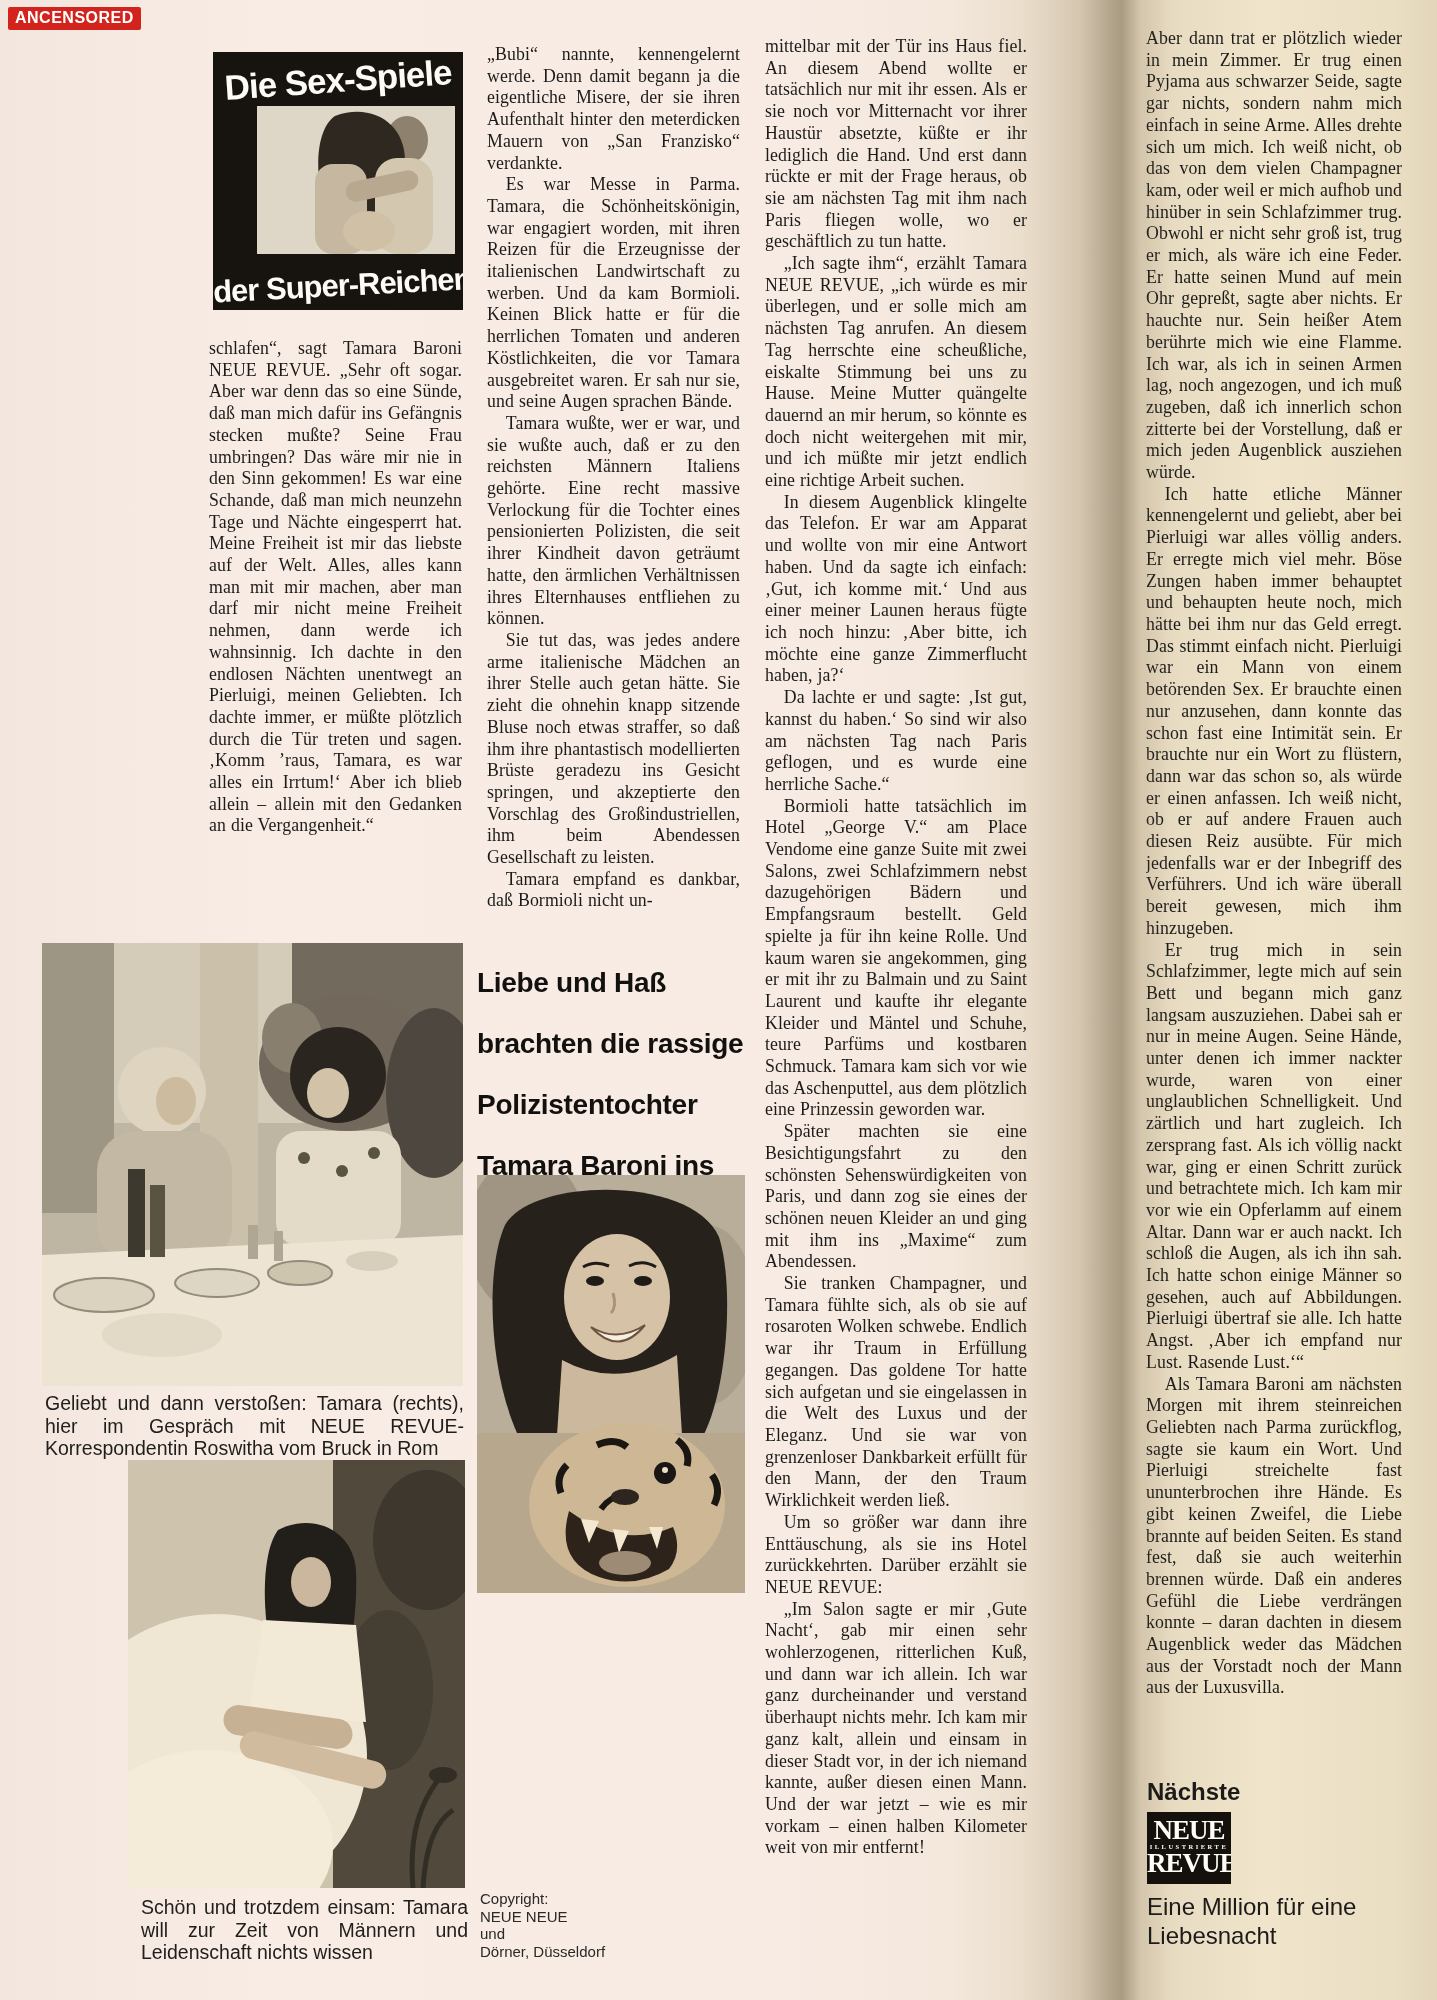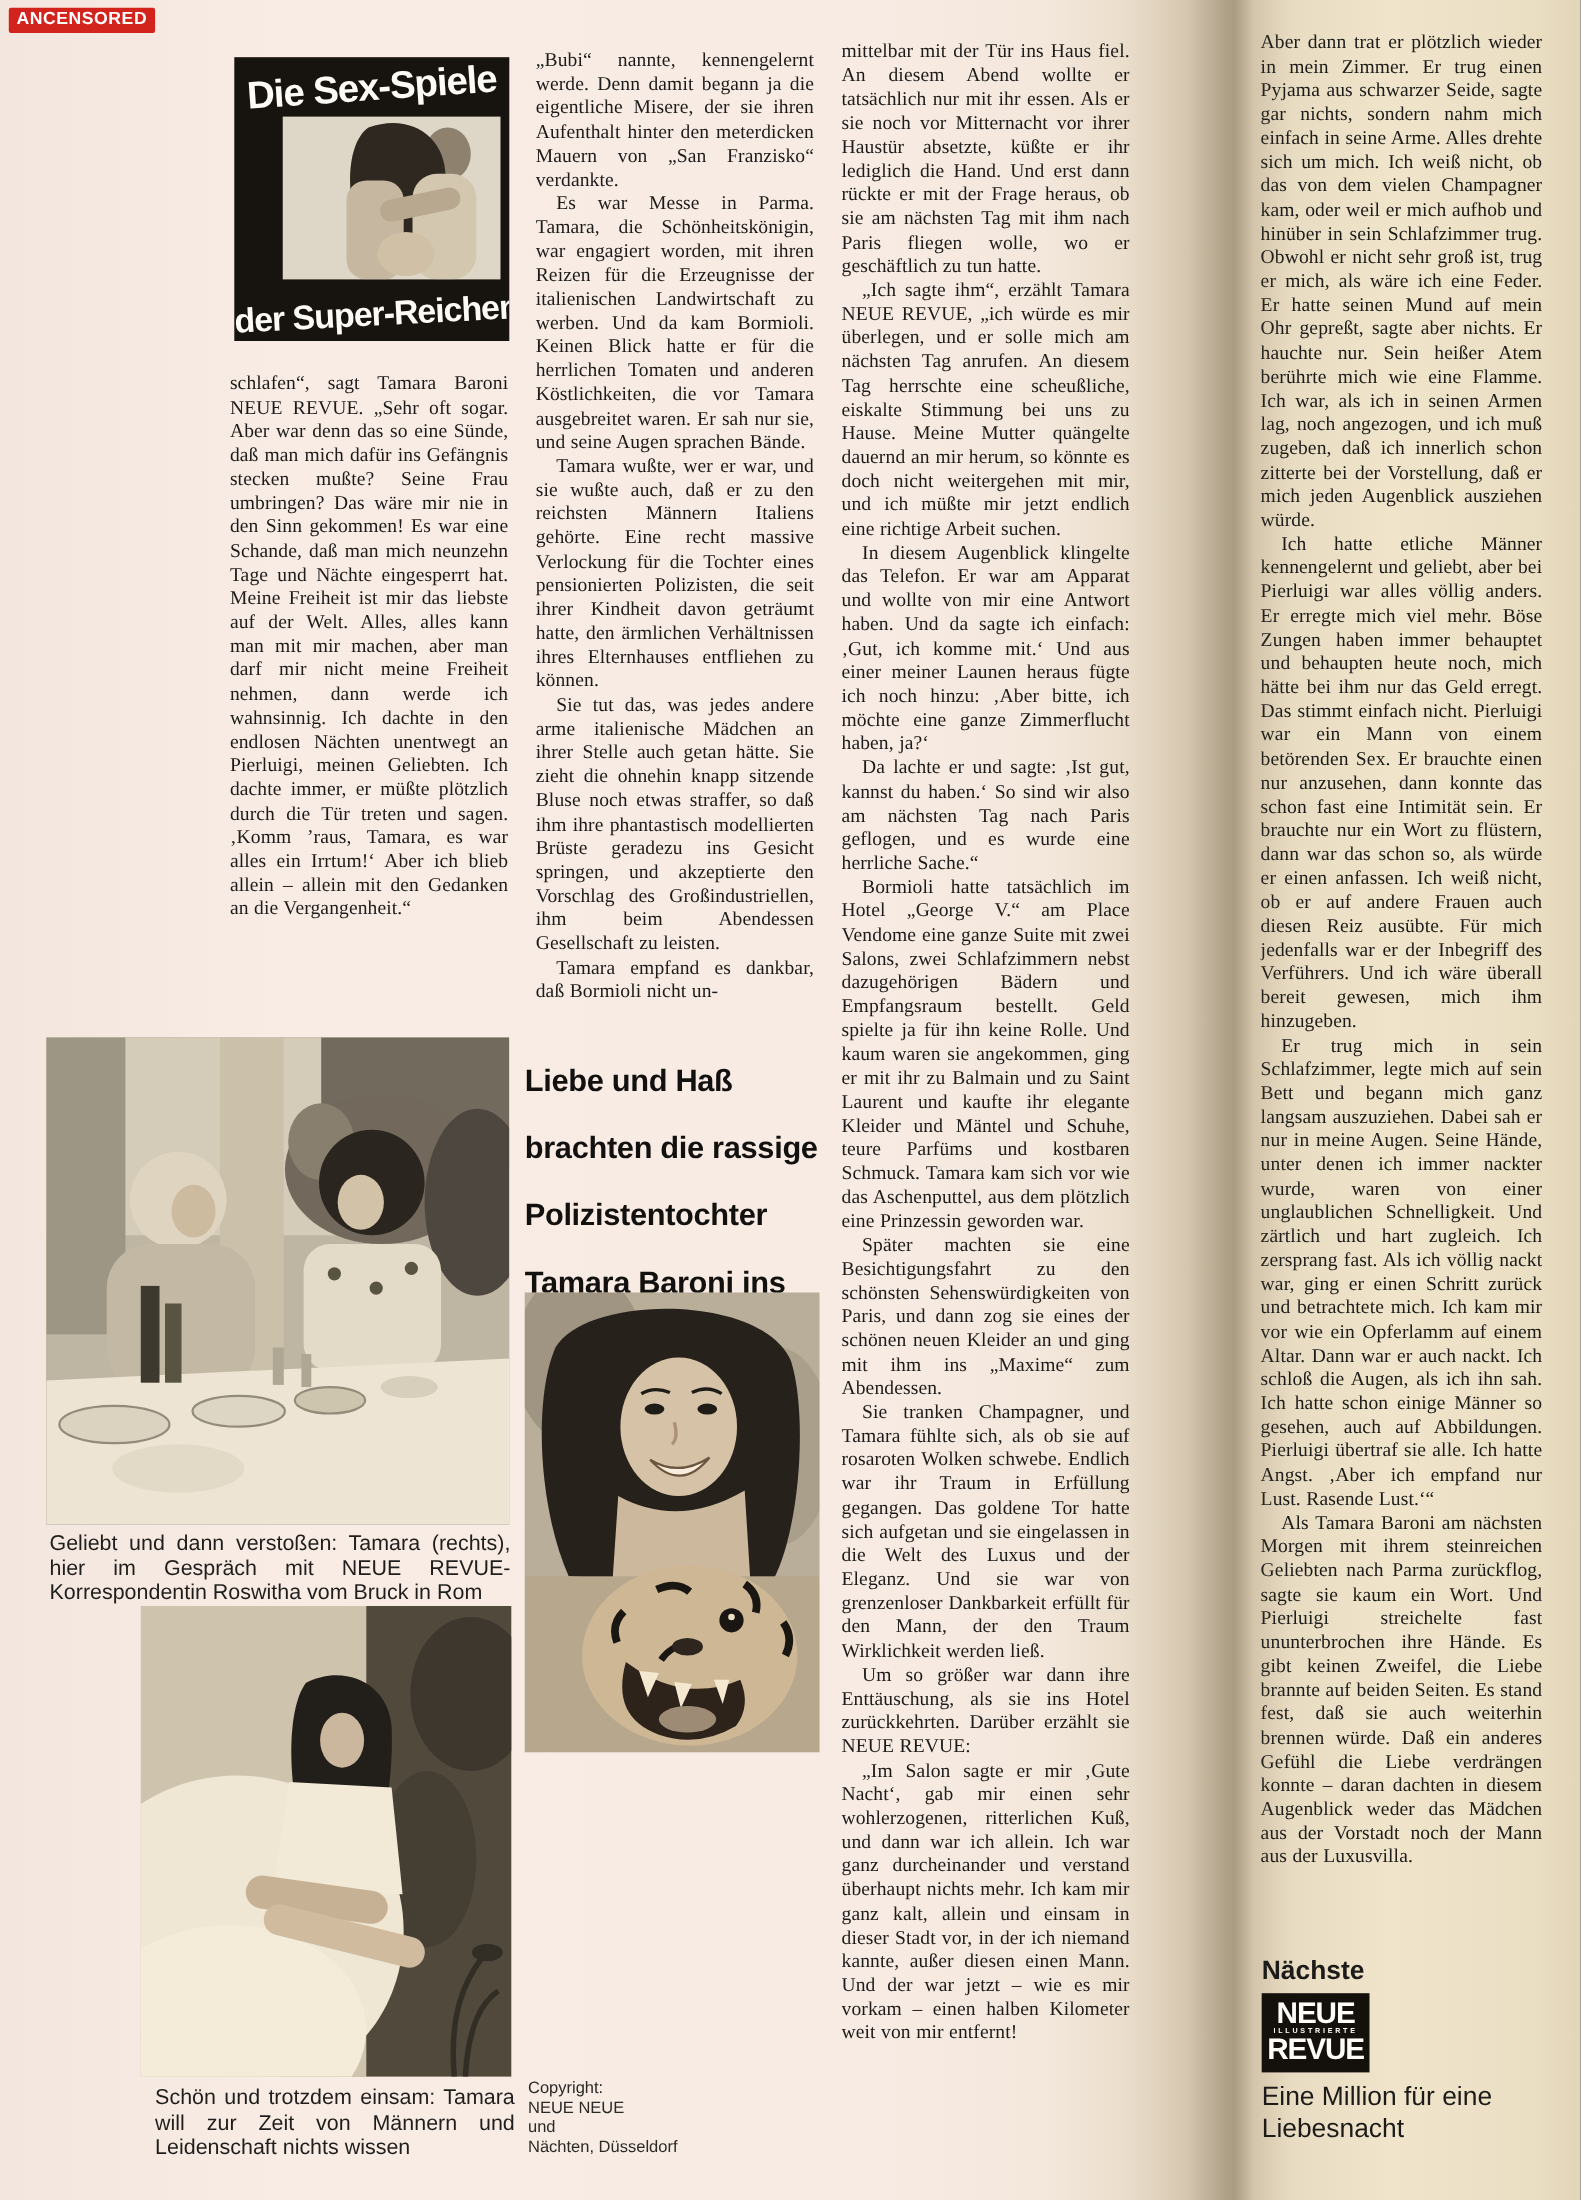--- a/index.html
+++ b/index.html
@@ -51,22 +51,22 @@
   #credit{left:480px;top:1890px;width:230px;font-family:"Liberation Sans",sans-serif;
     font-size:15px;line-height:17.5px;color:#2a2926;}
   #credit p{margin:0;}
   
   #fold{left:1020px;top:0;width:150px;height:2000px;pointer-events:none;
     background:linear-gradient(to right,rgba(150,125,90,0) 0%,rgba(120,100,70,.10) 40%,
       rgba(80,65,45,.28) 62%,rgba(80,65,45,.34) 68%,rgba(140,120,90,.12) 80%,rgba(150,125,90,0) 100%);}
   
   #next-label{left:1147px;top:1778px;font-family:"Liberation Sans",sans-serif;
     font-size:24px;font-weight:600;color:#1c1b19;}
-  #logo{left:1147px;top:1812px;width:98px;height:72px;background:#14110d;color:#fffdf8;
-    text-align:center;font-family:Liberation Sans, sans-serif;overflow:hidden;}
+  #logo{left:1147px;top:1812px;width:84px;height:72px;background:#14110d;color:#fffdf8;
+    text-align:center;font-family:Liberation Serif, serif;overflow:hidden;}
   #logo .logo-top{display:block;font-weight:900;font-size:27px;line-height:26px;margin-top:5px;letter-spacing:-1px;}
   #logo .logo-mid{display:block;font-weight:bold;font-size:6.5px;line-height:7px;letter-spacing:2.5px;}
   #logo .logo-bot{display:block;font-weight:900;font-size:27px;line-height:26px;letter-spacing:-1px;}
   #teaser{left:1147px;top:1892px;width:258px;font-family:"Liberation Sans",sans-serif;
     font-size:24px;line-height:29px;color:#1c1b19;}
 </style>
 </head>
 <body>
 
 <div id="page">
@@ -200,21 +200,21 @@
       <path d="M92,336 Q78,386 122,402 Q158,414 192,394 Q206,376 196,352 Q150,372 104,344 Z" fill="#2a1f16"></path>
       <path d="M104,344 L112,368 L122,346 Z M136,354 L142,378 L152,356 Z M186,352 L180,374 L172,352 Z" fill="#efe6d2"></path>
       <ellipse cx="148" cy="388" rx="26" ry="12" fill="#9a8874"></ellipse>
     </svg>
   </div>
 
   <div class="abs" id="credit">
       <p class="credit-line first">Copyright:</p>
       <p class="credit-line">NEUE NEUE</p>
       <p class="credit-line">und</p>
-      <p class="credit-line">Nächten, Düsseldorf</p>
+      <p class="credit-line">Dörner, Düsseldorf</p>
     </div>
 
   <div class="abs" id="fold"></div>
 
   <div class="abs" id="next-label">Nächste</div>
   <div class="abs" id="logo">
     <span class="logo-top">NEUE</span>
     <span class="logo-mid">ILLUSTRIERTE</span>
     <span class="logo-bot">REVUE</span>
   </div>

